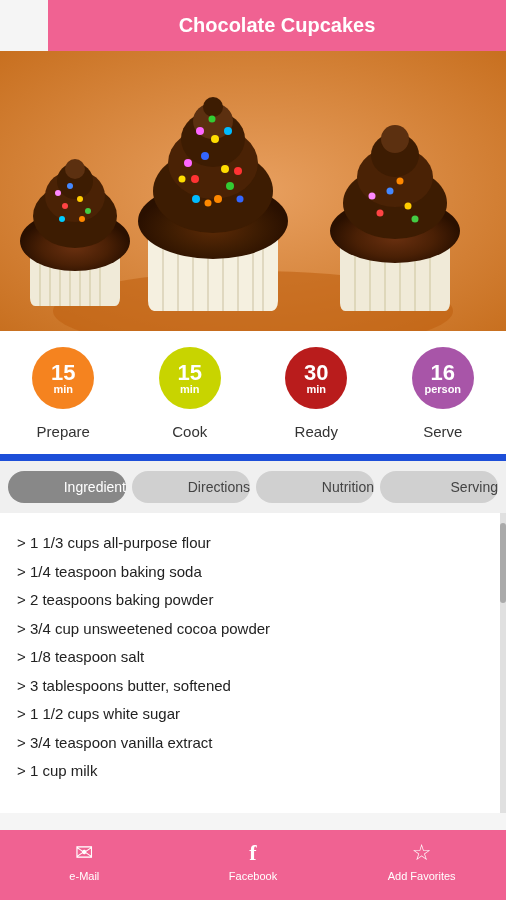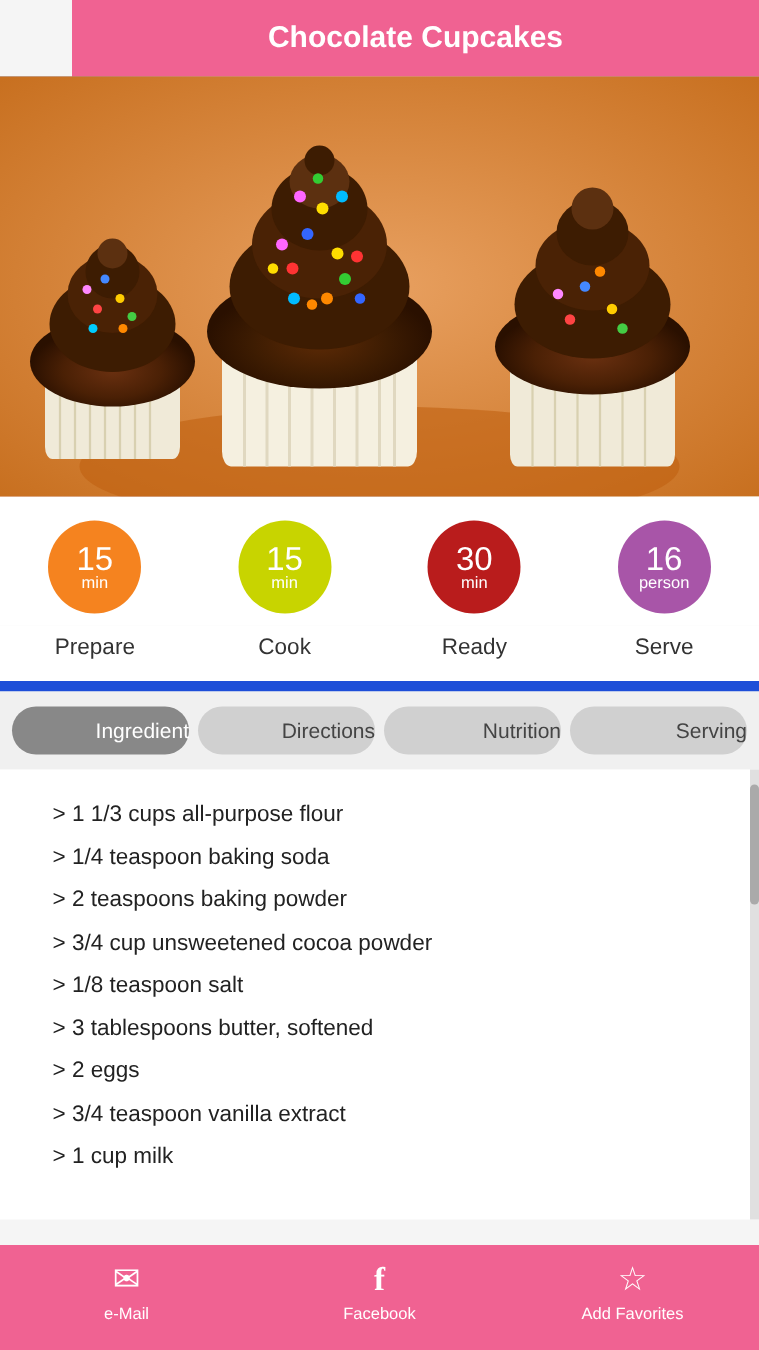--- a/index.html
+++ b/index.html
@@ -47,21 +47,21 @@
     }
     .stat-circle {
       width: 62px;
       height: 62px;
       border-radius: 50%;
       display: flex;
       flex-direction: column;
       align-items: center;
       justify-content: center;
       color: white;
-      font-weight: normal;
+      font-weight: bold;
     }
     .stat-circle .num {
       font-size: 22px;
       line-height: 1;
     }
     .stat-circle .unit {
       font-size: 11px;
       line-height: 1;
     }
     .orange { background: #f5831f; }
@@ -106,21 +106,21 @@
       color: white;
     }
     .tab-inactive {
       background: #d0d0d0;
       color: #444;
     }
 
     
     .content {
       background: white;
-      padding: 16px 35px;
+      padding: 16px 17px;
       min-height: 300px;
       position: relative;
     }
     .ingredient-line {
       font-size: 15px;
       color: #222;
       line-height: 1.9;
     }
 
     
@@ -327,21 +327,21 @@
 </div>
 
 <div class="content">
   <div id="ingredients-list">
       <div class="ingredient-line">&gt; 1 1/3 cups all-purpose flour</div>
       <div class="ingredient-line">&gt; 1/4 teaspoon baking soda</div>
       <div class="ingredient-line">&gt; 2 teaspoons baking powder</div>
       <div class="ingredient-line">&gt; 3/4 cup unsweetened cocoa powder</div>
       <div class="ingredient-line">&gt; 1/8 teaspoon salt</div>
       <div class="ingredient-line">&gt; 3 tablespoons butter, softened</div>
-      <div class="ingredient-line">&gt; 2 eggs</div>
+      <div class="ingredient-line">&gt; 1 1/2 cups white sugar</div>
       <div class="ingredient-line">&gt; 3/4 teaspoon vanilla extract</div>
       <div class="ingredient-line">&gt; 1 cup milk</div>
     </div>
   <div class="scroll-indicator">
     <div class="scroll-thumb"></div>
   </div>
 </div>
 
 <div class="bottom-bar">
   <div class="bar-item">

